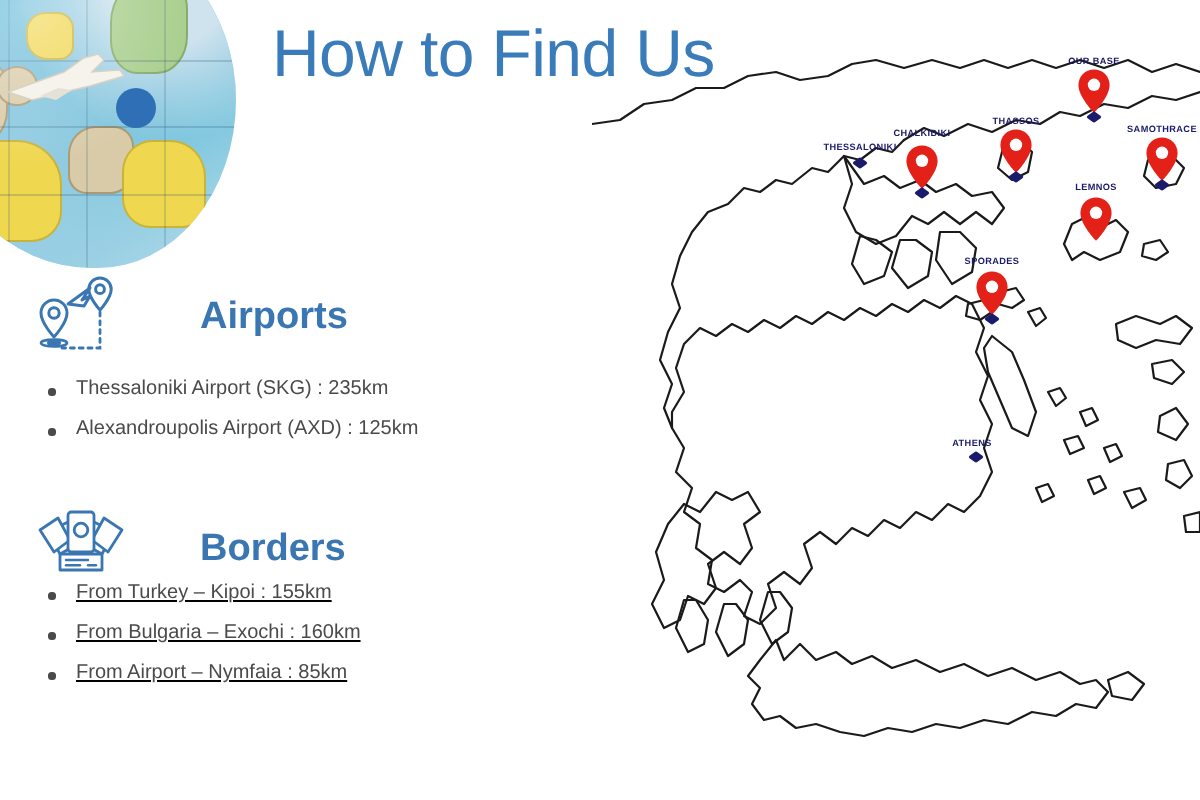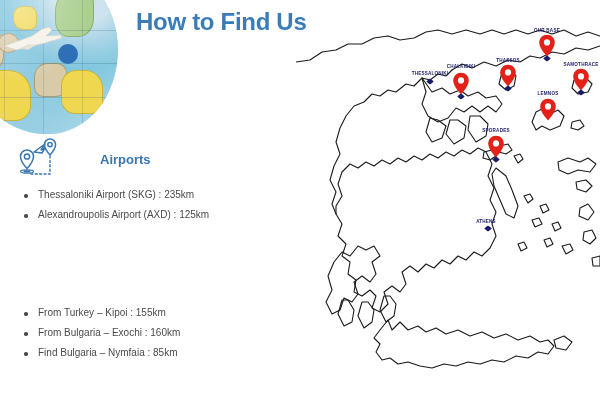--- a/index.html
+++ b/index.html
@@ -81,52 +81,52 @@
     left: 58px; top: 44px;
     width: 20px; height: 20px;
     border-radius: 50%;
     background: #2f6fb5;
   }
 
   
   #title {
     position: absolute;
     left: 136px; top: 8px;
-    font-size: 24px;
-    font-weight: bold;
+    font-size: 33px;
+    font-weight: normal;
     color: #3a7cba;
     letter-spacing: -0.3px;
     white-space: nowrap;
   }
 
   
   .section-head {
     position: absolute;
     display: flex;
     align-items: center;
     gap: 10px;
   }
   #airports-head { left: 14px; top: 136px; }
   #borders-head  { left: 14px; top: 252px; }
 
   .section-title {
-    font-size: 13px;
+    font-size: 19px;
     font-weight: bold;
     color: #3a76b2;
     padding-left: 24px;
   }
   .sec-icon { width: 52px; height: 46px; display: block; }
 
   .bullet-list {
     position: absolute;
     left: 16px;
     list-style: none;
   }
   #airports-list { top: 190px; }
-  #borders-list  { top: 308px; }
+  #borders-list  { top: 292px; text-decoration: underline; }
 
   .bullet-list li {
     position: relative;
     padding-left: 22px;
     font-size: 10px;
     color: #4a4a4a;
     line-height: 1;
     margin-bottom: 10px;
     white-space: nowrap;
   }
@@ -224,25 +224,44 @@
       <rect x="9.5" y="34.2" width="7" height="2.4" rx="1.1" fill="#3a76b2"></rect>
     </svg>
     <span class="section-title">Airports</span>
   </div>
 
   <ul class="bullet-list" id="airports-list">
     <li>Thessaloniki Airport (SKG) : 235km</li>
     <li>Alexandroupolis Airport (AXD) : 125km</li>
   </ul>
 
+  <div class="section-head" id="borders-head">
+    <svg class="sec-icon" viewBox="0 0 52 46">
+      <g fill="#ffffff" stroke="#3a76b2" stroke-width="1.4" stroke-linejoin="round" stroke-linecap="round">
+        <path d="M20 9 L10 14 L16 25 L25 20 Z"></path>
+        <path d="M33 9 L43 14 L37 25 L28 20 Z"></path>
+        <path d="M15 7 L6 13 L13 24 L21 18 Z"></path>
+        <path d="M38 7 L47 13 L40 24 L32 18 Z"></path>
+        <rect x="20" y="4" width="13" height="20" rx="1.6"></rect>
+        <circle cx="26.5" cy="13" r="3.4"></circle>
+        <path d="M16 25 L37 25 L37 33 L16 33 Z"></path>
+      </g>
+      <g fill="none" stroke="#3a76b2" stroke-width="1.2" stroke-linecap="round">
+        <path d="M19 28 L30 28"></path>
+        <path d="M19 30.6 L26 30.6"></path>
+        <path d="M30 30.6 L34 30.6"></path>
+      </g>
+    </svg>
+    <span class="section-title">Borders</span>
+  </div>
 
   <ul class="bullet-list" id="borders-list">
     <li>From Turkey – Kipoi : 155km</li>
     <li>From Bulgaria – Exochi : 160km</li>
-    <li>Find Bulgaria – Nymfaia : 85km</li>
+    <li>From Airport – Nymfaia : 85km</li>
   </ul>
 
   <div id="map-wrap">
     <svg id="map-svg" viewBox="0 0 304 400">
       <g fill="none" stroke="#1a1a1a" stroke-width="1.1" stroke-linejoin="round" stroke-linecap="round">
 
         <path d="M0 62 L14 60 L26 52 L40 50 L52 44 L66 44 L78 38 L92 36 L104 40
                  L118 38 L130 32 L142 30 L156 34 L170 30 L184 34 L196 30 L208 34
                  L220 30 L232 34 L244 30 L256 34 L268 30 L280 36 L292 32 L304 36"></path>
 

